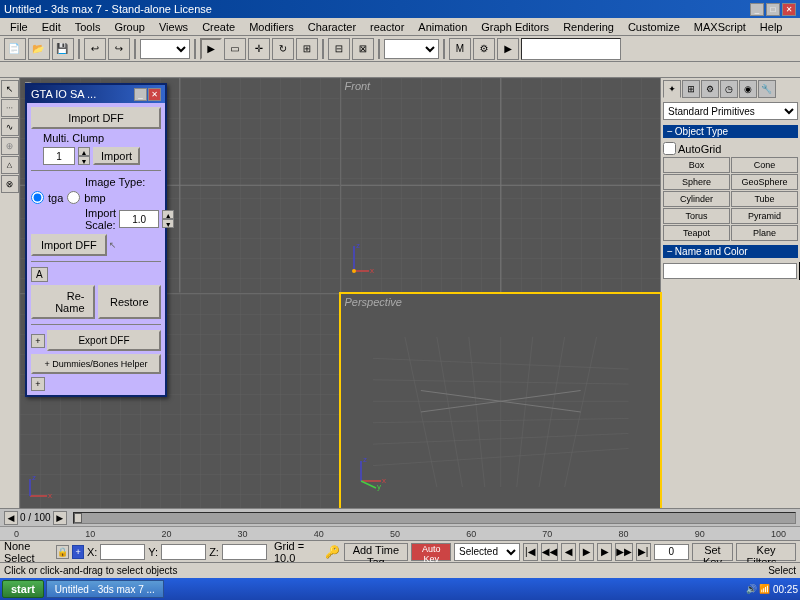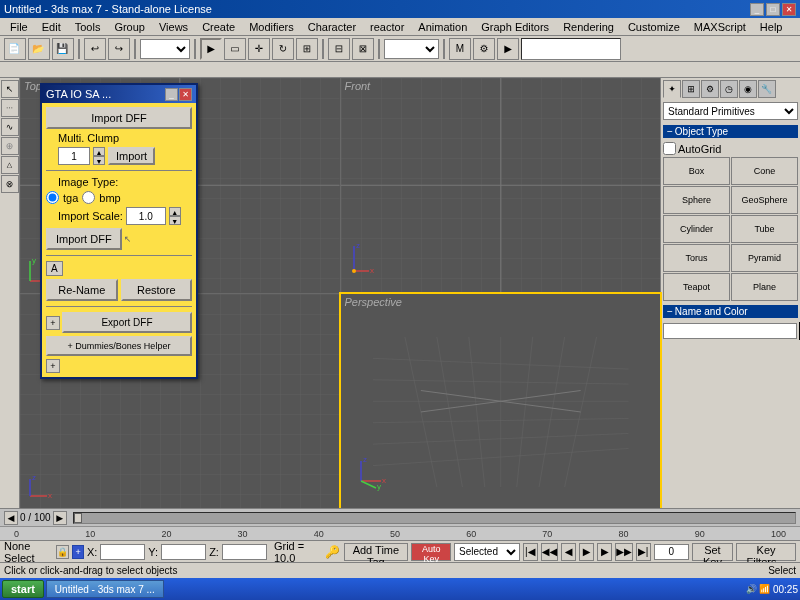--- a/index.html
+++ b/index.html
@@ -171,44 +171,44 @@
     .rp-grid {
       display: grid;
       grid-template-columns: 1fr 1fr;
       gap: 1px;
       margin-bottom: 2px;
     }
     .rp-btn {
       background: #d4d0c8;
       border: 1px solid #808080;
       font-size: 9px;
-      padding: 8px;
+      padding: 2px;
       text-align: center;
       cursor: pointer;
     }
     .rp-color-box {
       width: 18px; height: 18px;
       background: #cc0000;
       border: 1px solid #000;
     }
     .rp-input {
       flex: 1;
       height: 16px;
       background: white;
       border: 1px solid #808080;
       font-size: 10px;
     }
 
     
     #gta-dialog {
       position: absolute;
       top: 5px;
-      left: 20px;
-      width: 158px;
-      background: #fde047;
+      left: 5px;
+      width: 142px;
+      background: #c4b5fd;
       border: 2px solid #0a246a;
       z-index: 100;
       box-shadow: 2px 2px 4px rgba(0,0,0,0.5);
     }
     #gta-dialog-title {
       background: linear-gradient(to right, #0a246a, #3366cc);
       color: white;
       height: 18px;
       display: flex;
       align-items: center;
@@ -264,21 +264,21 @@
       font-size: 11px;
       padding: 0 6px;
       cursor: pointer;
     }
     .dialog-radio-row {
       display: flex;
       align-items: center;
       gap: 4px;
       font-size: 11px;
     }
-    .dialog-section-label { font-size: 11px; font-weight: normal; }
+    .dialog-section-label { font-size: 11px; font-weight: normal; margin-left: 42px; }
     .dialog-input-med {
       width: 40px;
       height: 18px;
       background: white;
       border: 1px solid #808080;
       font-size: 10px;
       text-align: center;
     }
     .dialog-main-btn {
       background: #d4d0c8;
@@ -714,21 +714,21 @@
             <span style="font-size:9px; color:#666;">↖</span>
           </div>
 
           <div class="dialog-divider"></div>
 
           <div style="display:flex; align-items:center; gap:2px;">
             <span style="background:#d4d0c8; border:1px solid #808080; padding:1px 4px; font-size:10px; cursor:pointer;">A</span>
           </div>
 
           <div style="display:flex; gap:3px;">
-            <button class="dialog-main-btn" style="flex:1; justify-content:center;">Re-Name</button>
+            <button class="dialog-main-btn" style="flex:1; justify-content:center;text-align:right;">Re-Name</button>
             <button class="dialog-main-btn" style="flex:1; justify-content:center;">Restore</button>
           </div>
 
           <div class="dialog-divider"></div>
 
           <div class="dialog-section-row">
             <div class="dialog-expand-btn">+</div>
             <button class="dialog-main-btn" style="flex:1; justify-content:center; font-size:10px;">Export DFF</button>
           </div>
 

